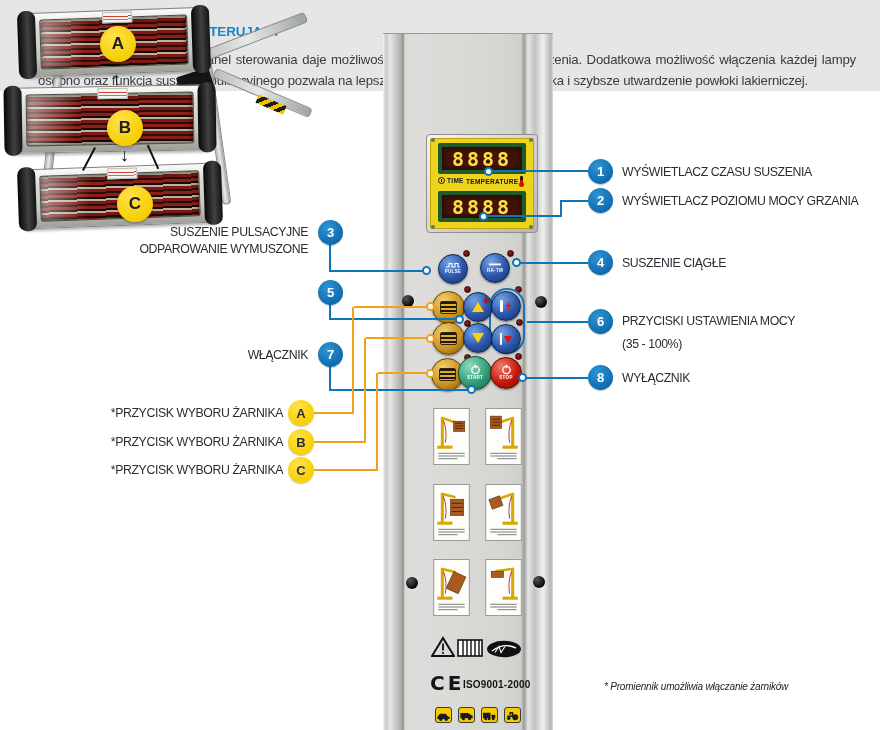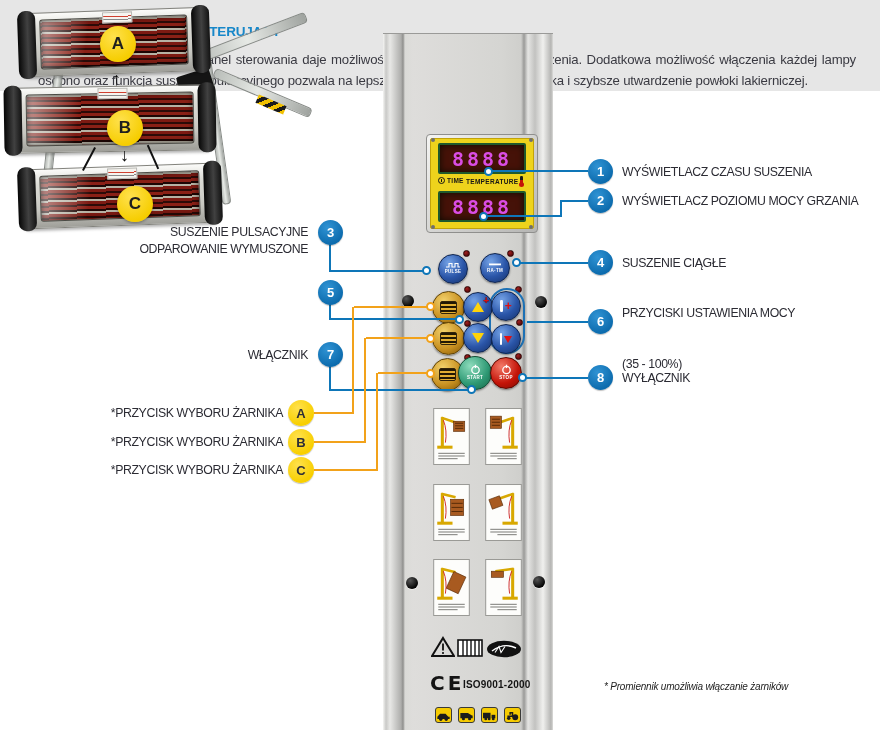--- a/index.html
+++ b/index.html
@@ -23,22 +23,22 @@
     #c2c2c0 152px,#f0f0ee 160px,#b5b5b3 168px,#dcdcda 170px);}
   .logo-box{left:404; top:40; width:136px; height:88px; background:#17140f; border:2px solid #2c2923; display:flex; flex-direction:column; align-items:center; justify-content:center;}
   .logo-title{font-size:27px; font-weight:bold; letter-spacing:-1.5px; color:#fff; line-height:1; text-shadow:0 1px 1px #000;}
   .logo-title .accent{color:#d8271c;}
   .logo-url{margin-top:9px; font-size:9px; font-weight:bold; color:#f2f2f2; letter-spacing:0.6px;}
 
   
   .disp-frame{left:426; top:134; width:112px; height:99px; border-radius:4px; border:1px solid #8f8f8d;
     background:linear-gradient(135deg,#f4f4f2,#b5b5b3);}
   .disp-plate{left:430; top:138; width:104px; height:91px; background:#eed31c; border:1px solid #c2a309; border-radius:2px;}
-  .disp-win{width:88px; height:31px; background:#3d0807; border:2px solid #14532d; border-radius:2px;
-    box-shadow:inset 0 0 7px #000; color:#d946ef; font-family:"DejaVu Sans Mono",monospace;
+  .disp-win{width:88px; height:31px; background:#3d0807; border:4px solid #14532d; border-radius:2px;
+    box-shadow:inset 0 0 7px #000; color:#fde047; font-family:"DejaVu Sans Mono",monospace;
     font-weight:bold; font-size:20px; letter-spacing:3px; display:flex; align-items:center; justify-content:center; opacity:0.95;}
   .win1{left:438; top:143;} .win2{left:438; top:191;}
   .disp-lbl{font-size:6.5px; font-weight:bold; color:#161616; letter-spacing:0.3px; display:flex; align-items:center; gap:2px;}
   .clockic{display:inline-block; width:7px; height:7px; border:1.2px solid #161616; border-radius:50%; position:relative;}
   .clockic::after{content:''; position:absolute; left:2.1px; top:1px; width:1.1px; height:2.6px; background:#161616;}
   .thermoic{display:inline-block; width:2.6px; height:10px; background:linear-gradient(#1a1a1a 0 35%, #c41408 35%); border-radius:1.3px; position:relative;}
   .thermoic::after{content:''; position:absolute; left:-1.1px; bottom:-1px; width:5px; height:5px; border-radius:50%; background:#c41408;}
   .pin{width:4px; height:4px; border-radius:50%; background:#6f6f6d;}
 
   
@@ -401,22 +401,22 @@
   <div class="cnum" style="left:318px;top:280px;">5</div>
   <div class="cnum" style="left:318px;top:342px;">7</div>
 
   <div class="cletter" style="left:288px;top:400px;">A</div>
   <div class="cletter" style="left:288px;top:429px;">B</div>
   <div class="cletter" style="left:288px;top:457px;">C</div>
 
   <div class="lbl" style="left:622px;top:194px;">WYŚWIETLACZ POZIOMU MOCY GRZANIA</div>
   <div class="lbl" style="left:622px;top:165px;">WYŚWIETLACZ CZASU SUSZENIA</div>
   <div class="lbl" style="left:622px;top:256px;">SUSZENIE CIĄGŁE</div>
-  <div class="lbl" style="left:622px;top:306px;">PRZYCISKI USTAWIENIA MOCY</div>
-  <div class="lbl" style="left:622px;top:337px;margin-top:20px;">(35 - 100%)</div>
+  <div class="lbl" style="left:622px;top:314px;">PRZYCISKI USTAWIENIA MOCY</div>
+  <div class="lbl" style="left:622px;top:337px;">(35 - 100%)</div>
   <div class="lbl" style="left:622px;top:371px;">WYŁĄCZNIK</div>
 
   <div class="lbl r" style="right:572px;top:225px;">SUSZENIE PULSACYJNE</div>
   <div class="lbl r" style="right:572px;top:242px;">ODPAROWANIE WYMUSZONE</div>
   <div class="lbl r" style="right:572px;top:348px;">WŁĄCZNIK</div>
   <div class="lbl r" style="right:597px;top:406px;">*PRZYCISK WYBORU ŻARNIKA</div>
   <div class="lbl r" style="right:597px;top:435px;">*PRZYCISK WYBORU ŻARNIKA</div>
   <div class="lbl r" style="right:597px;top:463px;">*PRZYCISK WYBORU ŻARNIKA</div>
 
   <div class="abs lampfig" style="position:absolute;">

